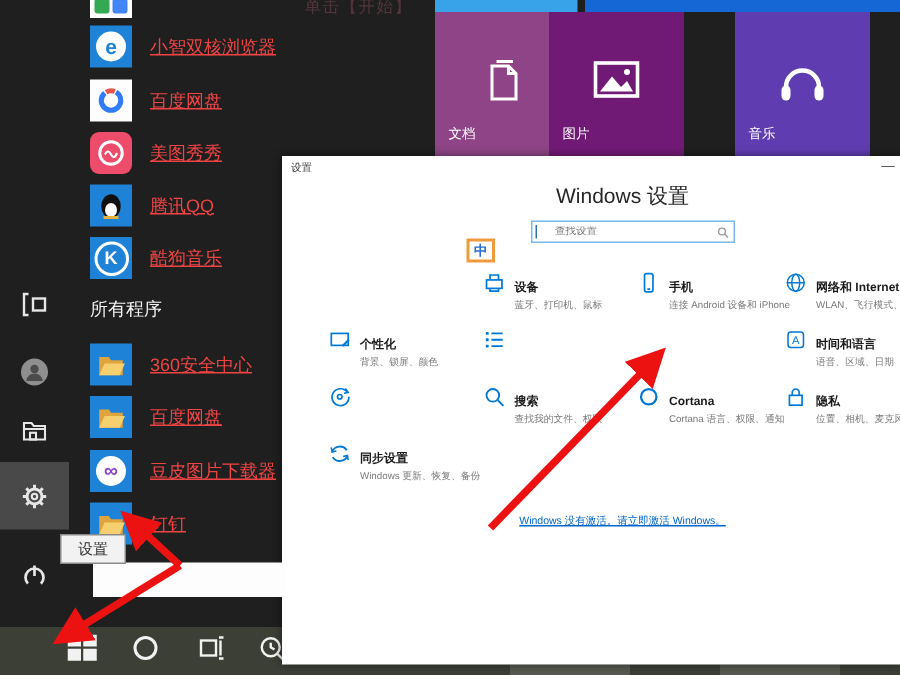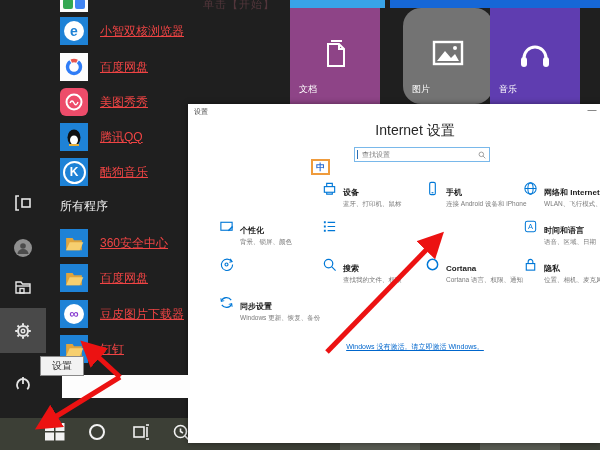--- a/index.html
+++ b/index.html
@@ -26,21 +26,21 @@
   .tileIcon{position:absolute;left:50%;top:30px;transform:translateX(-50%);}
   .tileLabel{position:absolute;left:9px;bottom:8px;color:#fff;font-size:9px;}
   
   #taskbar{left:0;top:418px;width:600px;height:32px;background:#3c3f36;}
   .tbIcon{top:423px;width:18px;height:18px;color:#f2f2f2;cursor:pointer;}
   
   #win{left:188px;top:104px;width:412px;height:339px;background:#ffffff;box-shadow:0 0 6px rgba(0,0,0,.45);}
   #winTitlebarText{left:6px;top:3px;font-size:7px;color:#3a3a3a;}
   #winMin{left:398px;top:1px;width:12px;height:11px;color:#444;font-size:9px;text-align:center;cursor:pointer;}
   #winTitle{left:92px;top:18px;width:270px;text-align:center;font-size:14px;font-weight:400;color:#262626;}
-  #searchBox{left:166px;top:43px;width:134px;height:13px;border:1px solid #79b8ea;background:#fff;display:flex;align-items:center;}
+  #searchBox{left:166px;top:43px;width:134px;height:13px;border:1px solid #79b8ea;background:#fff;display:flex;align-items:center;gap:8px;}
   #searchBox input{border:0;outline:0;flex:1;font-size:7px;color:#444;padding:0 0 0 4px;background:transparent;
                    font-family:"Liberation Sans","DejaVu Sans",sans-serif;}
   #caret{width:1px;height:9px;background:#2b6fb5;margin-left:2px;}
   #ime{left:123px;top:55px;width:15px;height:12px;background:#fff;border:2px solid #ef9b3c;
        color:#2a6bd2;font-size:9px;line-height:12px;text-align:center;font-weight:bold;}
   .gItem{position:absolute;display:flex;gap:6px;width:102px;cursor:pointer;}
   .gIcon{flex:0 0 15px;width:15px;height:15px;color:#0078d7;}
   .gLabel{font-size:8px;font-weight:bold;color:#1b1b1b;line-height:9px;}
   .gSub{font-size:6.5px;color:#7a7a7a;line-height:8px;margin-top:1px;}
   .c0{left:31px}.c1{left:134px}.c2{left:237px}.c3{left:335px}
@@ -189,21 +189,21 @@
   <div class="abs tile" style="left:290px;background:#8e4487;">
     <span class="tileIcon">
       <svg width="30" height="34" viewBox="0 0 30 34">
         <path d="M8 6 h11 l5 5 v17 H8 z" fill="none" stroke="#fff" stroke-width="2"></path>
         <path d="M19 6 v5 h5" fill="none" stroke="#fff" stroke-width="2"></path>
         <path d="M11 3 h11 l0 0" stroke="#fff" stroke-width="2" fill="none"></path>
       </svg>
     </span>
     <span class="tileLabel">文档</span>
   </div>
-  <div class="abs tile" style="left:403px;background:#737373;border-radius:18px;">
+  <div class="abs tile" style="left:366px;background:#701a75;">
     <span class="tileIcon">
       <svg width="34" height="30" viewBox="0 0 34 30">
         <rect x="3" y="4" width="28" height="22" fill="none" stroke="#fff" stroke-width="2.4"></rect>
         <path d="M6 23 l8 -10 6 7 4 -4 4 7 z" fill="#fff"></path>
         <circle cx="24" cy="10" r="2" fill="#fff"></circle>
       </svg>
     </span>
     <span class="tileLabel">图片</span>
   </div>
   <div class="abs tile" style="left:490px;background:#5f3db0;">
@@ -244,21 +244,21 @@
   <svg width="19" height="19" viewBox="0 0 19 19" fill="none" stroke="#f2f2f2" stroke-width="1.6">
     <circle cx="8.5" cy="8.5" r="6"></circle>
       <path d="M8.5 5.5 V8.5 L11 10"></path>
       <path d="M13 13 L16.5 16.5"></path>
   </svg>
 </div>
 
 <div class="abs" id="win">
   <div class="abs" id="winTitlebarText">设置</div>
   <div class="abs" id="winMin">—</div>
-  <div class="abs" id="winTitle">Internet 设置</div>
+  <div class="abs" id="winTitle">Windows 设置</div>
 
   <div class="abs" id="searchBox">
     <span id="caret"></span>
     <input placeholder="查找设置" style="">
     <span style="margin-right:3px;">
       <svg width="8" height="8" viewBox="0 0 12 12" fill="none" stroke="#9a9a9a" stroke-width="1.4">
         <circle cx="5" cy="5" r="3.4"></circle>
           <path d="M7.6 7.6 L11 11"></path>
       </svg>
     </span>

